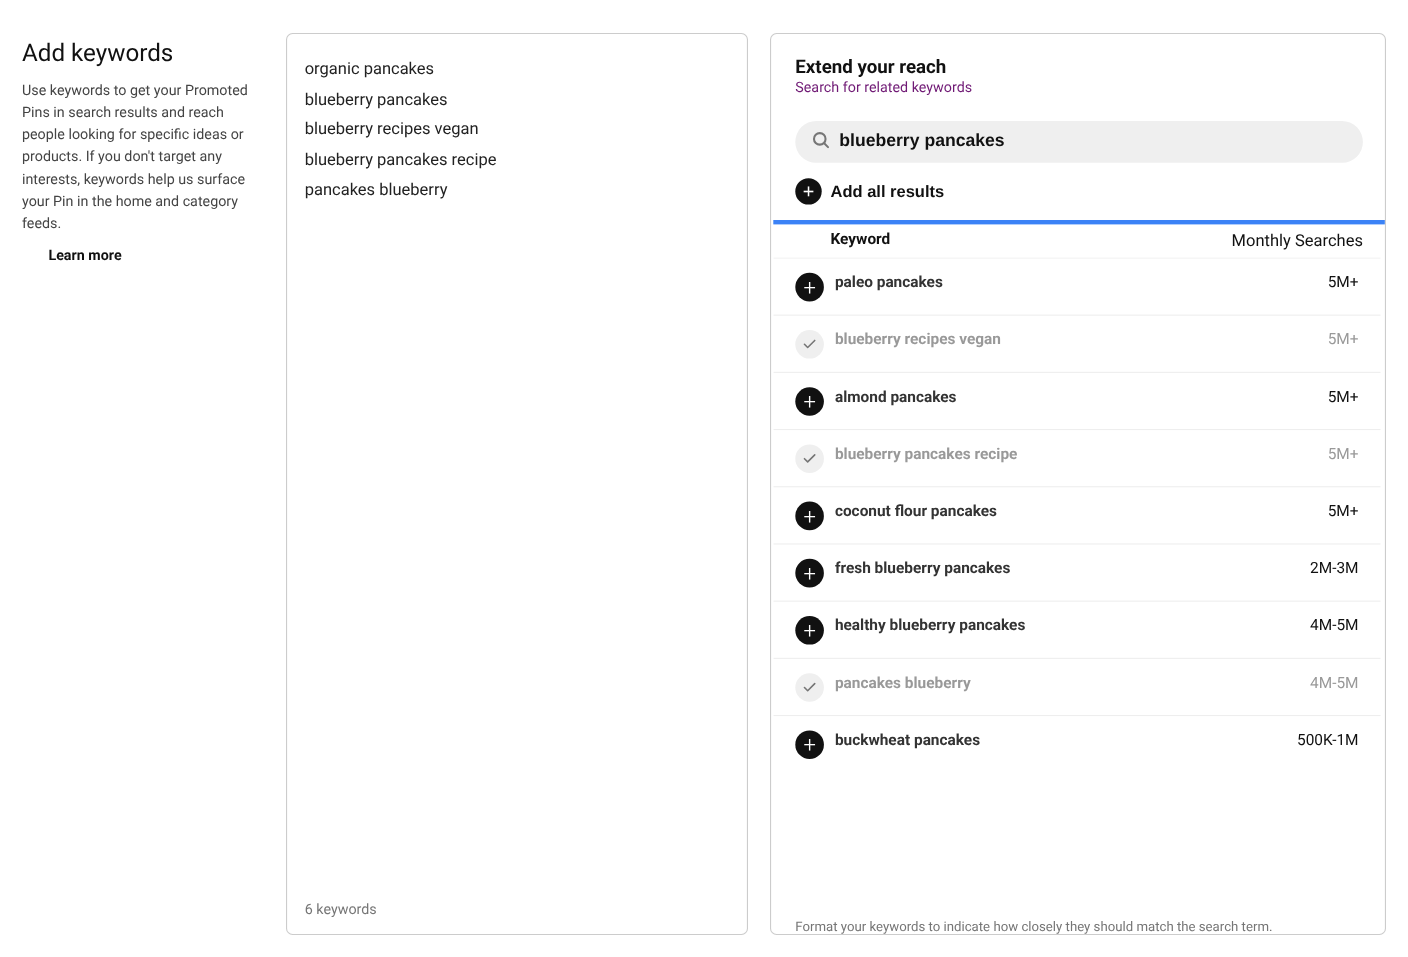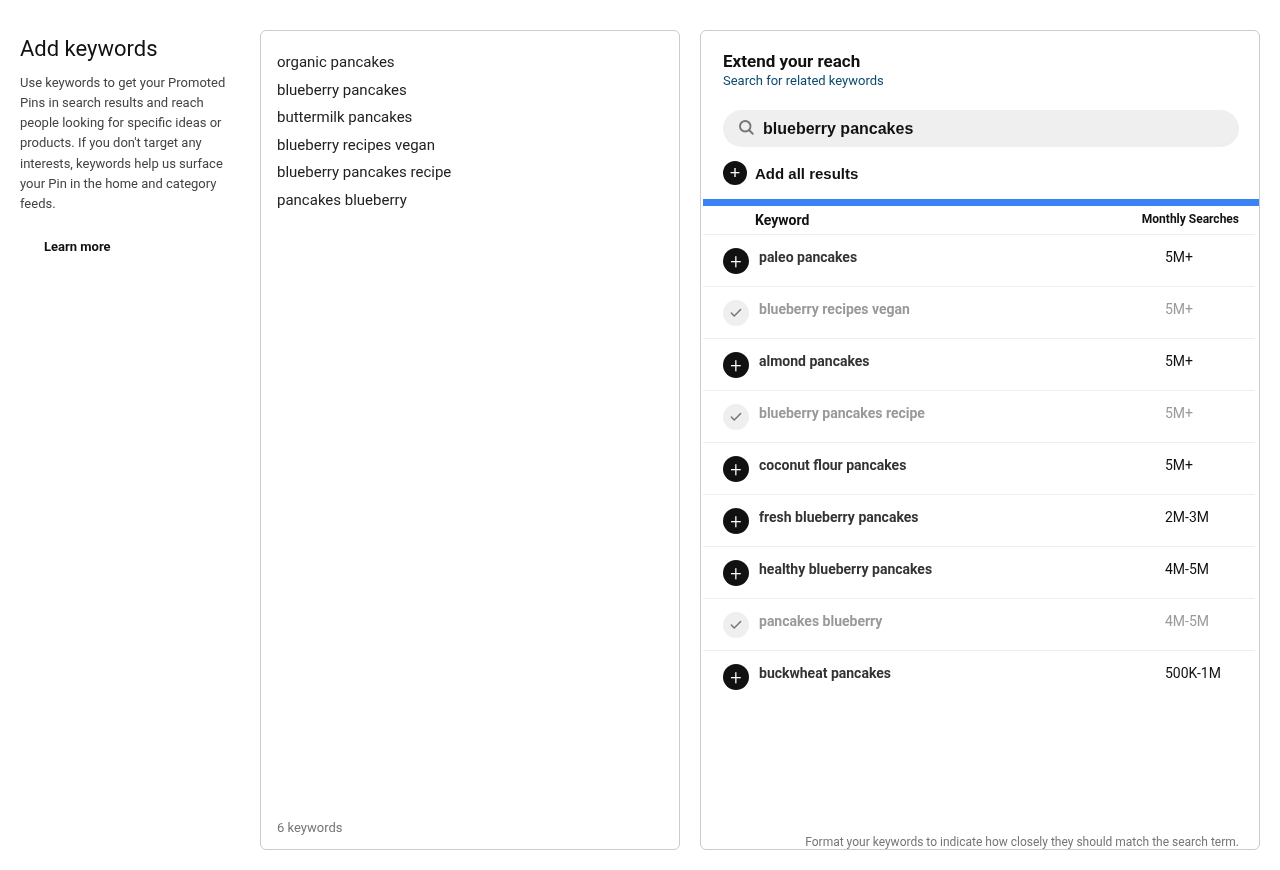--- a/index.html
+++ b/index.html
@@ -87,21 +87,21 @@
     .right-panel-header {
       padding: 0 20px 12px 20px;
     }
     .right-panel-header h3 {
       font-size: 17px;
       font-weight: 700;
       color: #111;
     }
     .right-panel-header p {
       font-size: 13px;
-      color: #0c4a6e;
+      color: #701a75;
       margin-top: 2px;
     }
     .search-box-wrapper {
       margin: 10px 20px 14px 20px;
       background: #efefef;
       border-radius: 30px;
       display: flex;
       align-items: center;
       padding: 8px 14px;
       gap: 8px;
@@ -143,30 +143,30 @@
       font-size: 18px;
       font-weight: 400;
       flex-shrink: 0;
     }
 
     
     .results-table-header {
       display: flex;
       justify-content: space-between;
       padding: 6px 20px 6px 52px;
-      border-top: 7px solid #3b82f6;
+      border-top: 4px solid #3b82f6;
     }
     .results-table-header .col-keyword {
       font-size: 14px;
       font-weight: 700;
       color: #111;
     }
     .results-table-header .col-searches {
-      font-size: 12px;
-      font-weight: 700;
+      font-size: 15px;
+      font-weight: 400;
       color: #111;
       text-align: right;
       min-width: 80px;
     }
 
     
     .results-list {
       flex: 1;
       overflow-y: auto;
       padding-right: 4px;
@@ -210,21 +210,21 @@
       line-height: 1.45;
       font-weight: bold;
     }
     .result-text.muted {
       color: #999;
     }
     .result-searches {
       font-size: 14px;
       color: #111;
       min-width: 70px;
-      text-align: left;
+      text-align: right;
       padding-top: 2px;
     }
     .result-searches.muted {
       color: #999;
     }
 
     
     .results-list::-webkit-scrollbar {
       width: 8px;
     }
@@ -235,39 +235,37 @@
     .results-list::-webkit-scrollbar-thumb {
       background: #bbb;
       border-radius: 4px;
     }
 
     
     .bottom-hint {
       font-size: 12px;
       color: #767676;
       padding: 12px 20px 0 20px;
-      text-align: right;
     }
   </style>
 </head>
 <body>
 
 <div class="page-wrapper">
 
   <div class="left-panel">
     <h2>Add keywords</h2>
-    <p style="margin-bottom:24px;">Use keywords to get your Promoted Pins in search results and reach people looking for specific ideas or products. If you don't target any interests, keywords help us surface your Pin in the home and category feeds.</p>
+    <p style="margin-bottom:10px;">Use keywords to get your Promoted Pins in search results and reach people looking for specific ideas or products. If you don't target any interests, keywords help us surface your Pin in the home and category feeds.</p>
     <a href="#">Learn more</a>
   </div>
 
   <div class="middle-panel">
     <div class="keyword-list">
     <div class="keyword-list-item">organic pancakes</div>
         <div class="keyword-list-item">blueberry pancakes</div>
-        <div class="keyword-list-item">buttermilk pancakes</div>
         <div class="keyword-list-item">blueberry recipes vegan</div>
         <div class="keyword-list-item">blueberry pancakes recipe</div>
         <div class="keyword-list-item">pancakes blueberry</div>
       </div>
     <div class="keyword-count">6 keywords</div>
   </div>
 
   <div class="right-panel">
     <div class="right-panel-header">
       <h3>Extend your reach</h3>

